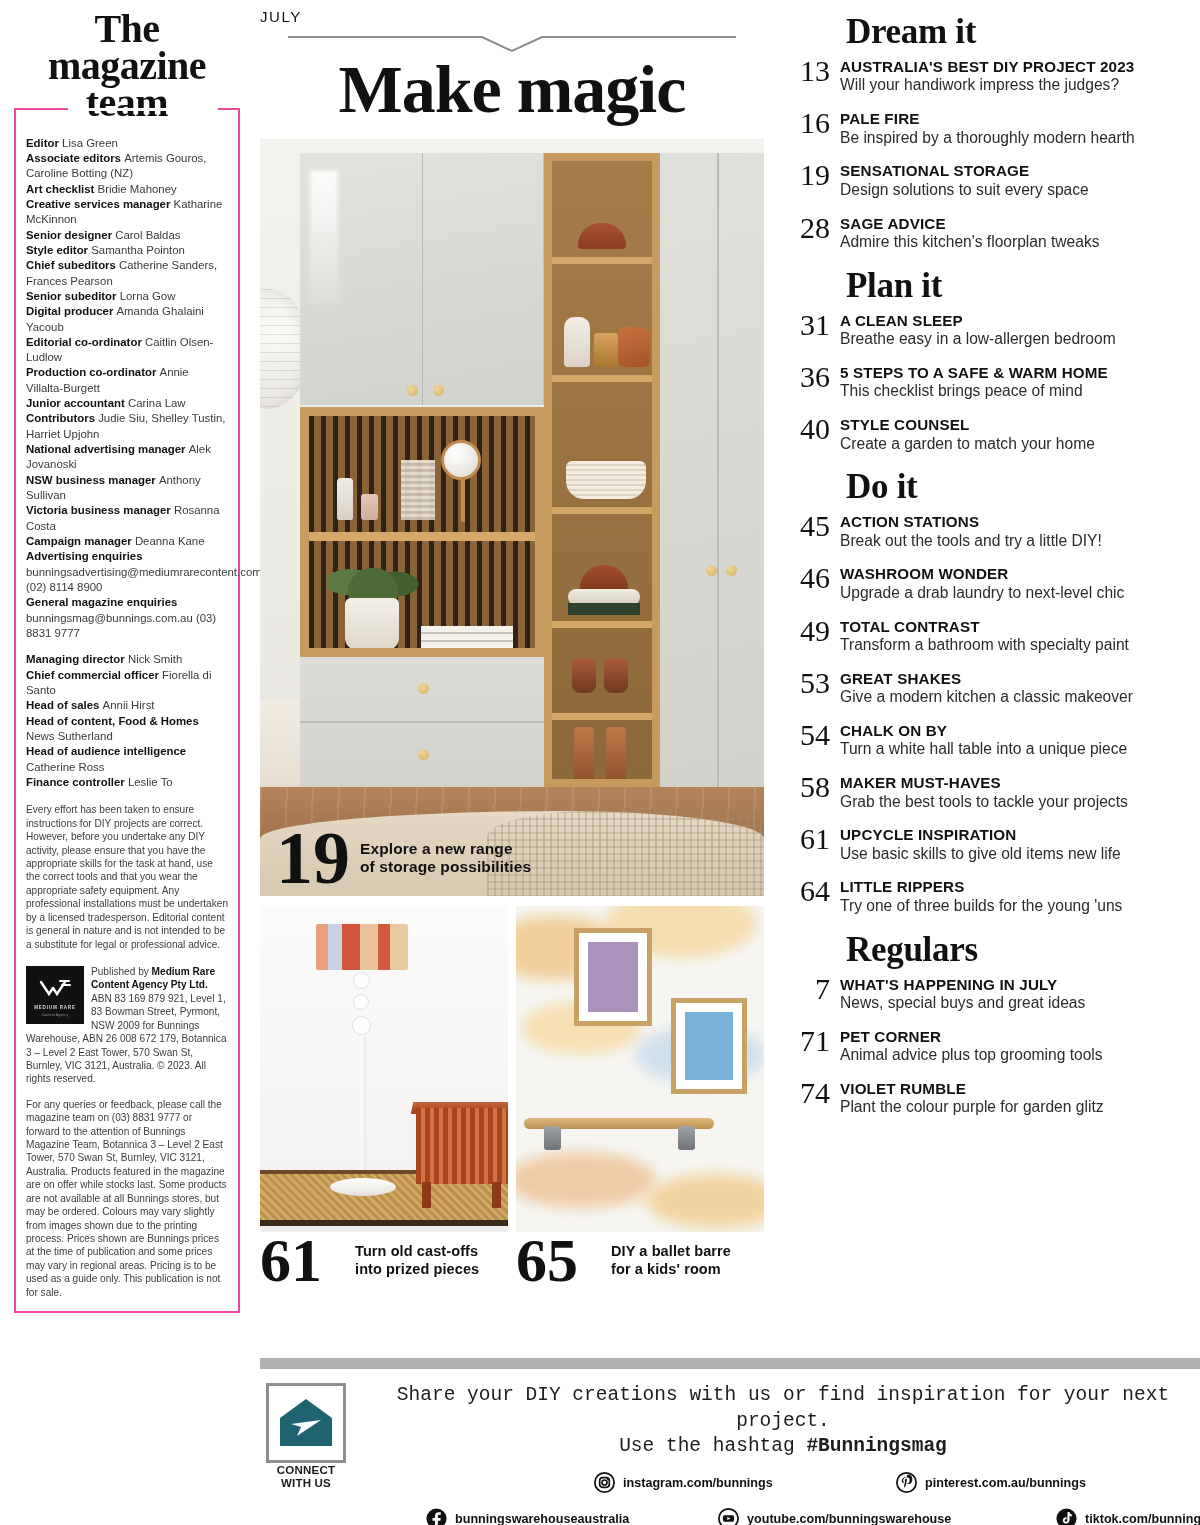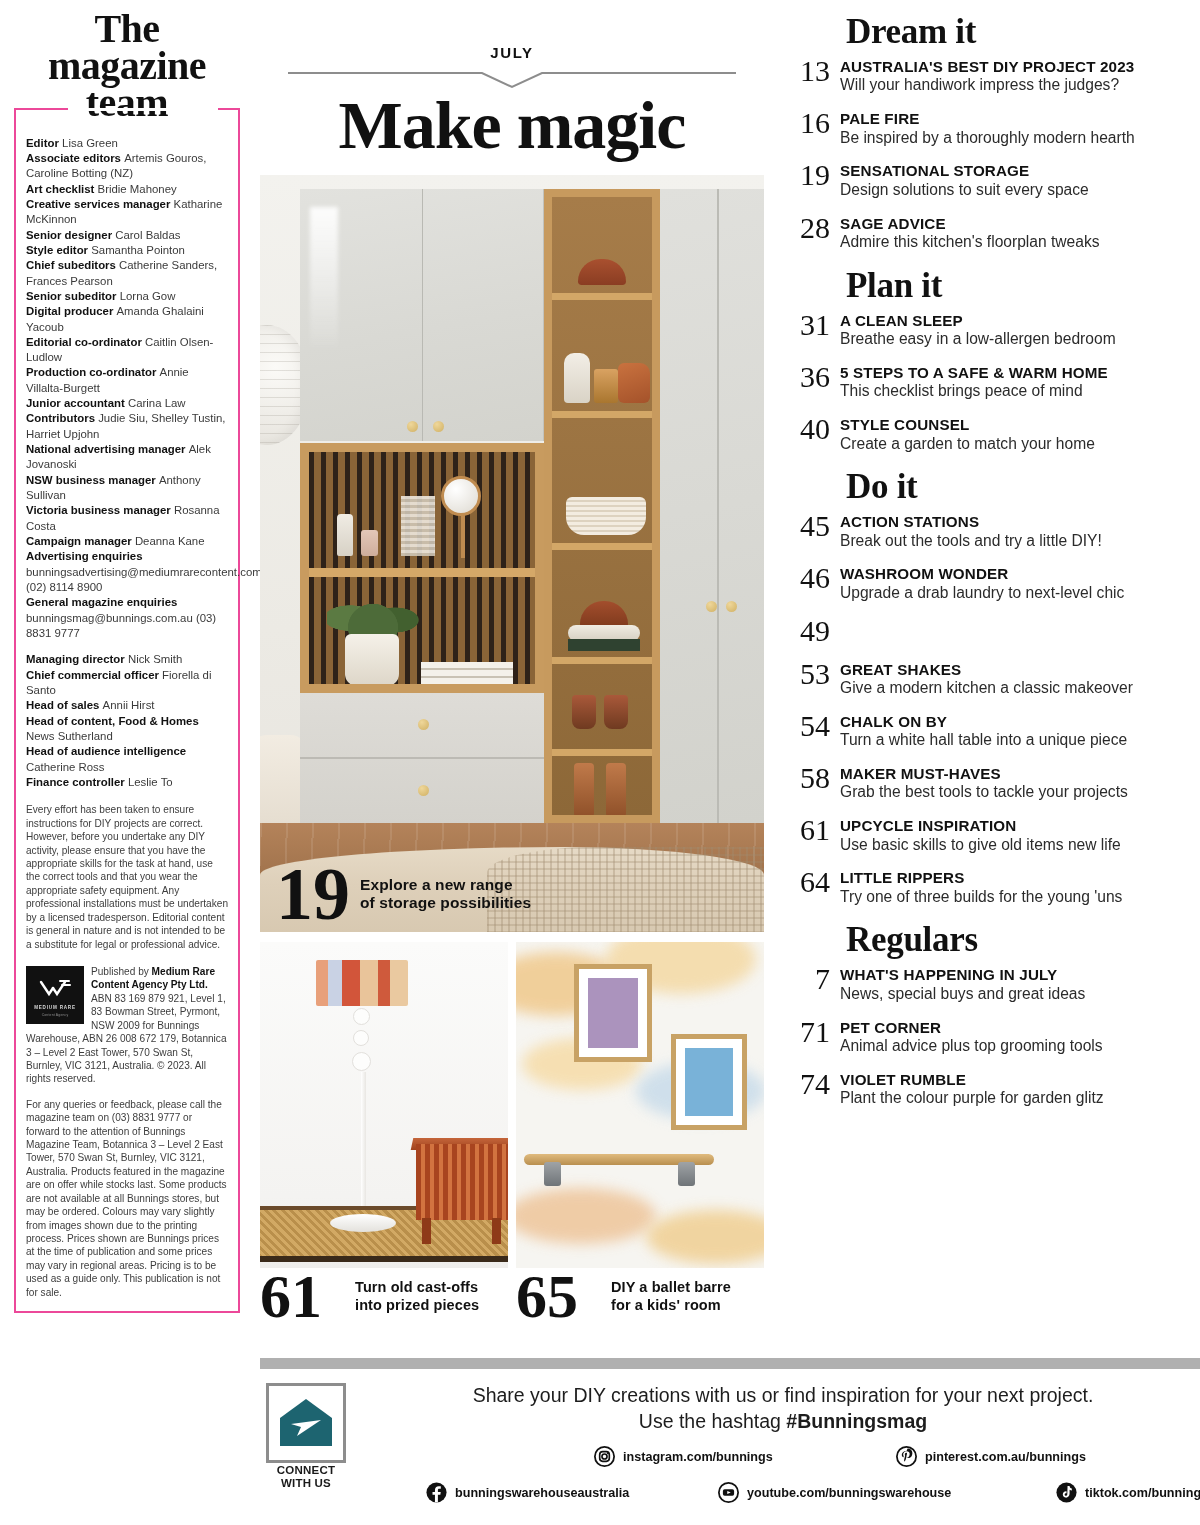--- a/index.html
+++ b/index.html
@@ -109,27 +109,25 @@
 
   
   .col-center {
     width: 520px;
     flex: 0 0 520px;
     padding: 8px 8px 0 8px;
     position: relative;
   }
 
   .issue-month {
-    text-align: center;
     font-size: 15px;
-    font-weight: 700;
+    font-weight: 400;
     letter-spacing: 1.6px;
     color: #111;
     margin-bottom: 6px;
-    margin-top: 36px;
   }
   .rule-chevron { width: 100%; height: 26px; display: block; }
 
   .big-title {
     font-family: "Liberation Serif", serif;
     font-weight: 700;
     font-size: 68px;
     line-height: 1;
     text-align: center;
     letter-spacing: -1px;
@@ -392,20 +390,21 @@
     line-height: 1.12; letter-spacing: .2px; margin-top: 2px;
     position: absolute; left: -4px; right: -4px; bottom: -30px;
     background: #ffffff; padding: 0 2px;
   }
   .house { width: 58px; height: 58px; }
 
   .footer-right { flex: 1; padding-left: 14px; }
   .share-line {
     text-align: center; font-size: 19.5px; color: #1d1d1d;
     line-height: 1.32;
+    font-family: Liberation Mono, monospace;
   }
   .share-line b { font-weight: 700; }
 
   .socials { margin-top: 12px; position: relative; height: 66px; }
   .soc {
     position: absolute; display: flex; align-items: center; gap: 8px;
     font-size: 12.6px; font-weight: 700; color: #111;
   }
   .soc-ic { width: 21px; height: 21px; flex: 0 0 21px; }
 </style>
@@ -680,20 +679,24 @@
       </div>
       <div class="toc-item">
         <div class="toc-num">46</div>
         <div class="toc-body">
           <div class="toc-title">WASHROOM WONDER</div>
           <div class="toc-sub">Upgrade a drab laundry to next-level chic</div>
         </div>
       </div>
       <div class="toc-item">
         <div class="toc-num">49</div>
+        <div class="toc-body">
+          <div class="toc-title">TOTAL CONTRAST</div>
+          <div class="toc-sub">Transform a bathroom with specialty paint</div>
+        </div>
       </div>
       <div class="toc-item">
         <div class="toc-num">53</div>
         <div class="toc-body">
           <div class="toc-title">GREAT SHAKES</div>
           <div class="toc-sub">Give a modern kitchen a classic makeover</div>
         </div>
       </div>
       <div class="toc-item">
         <div class="toc-num">54</div>

